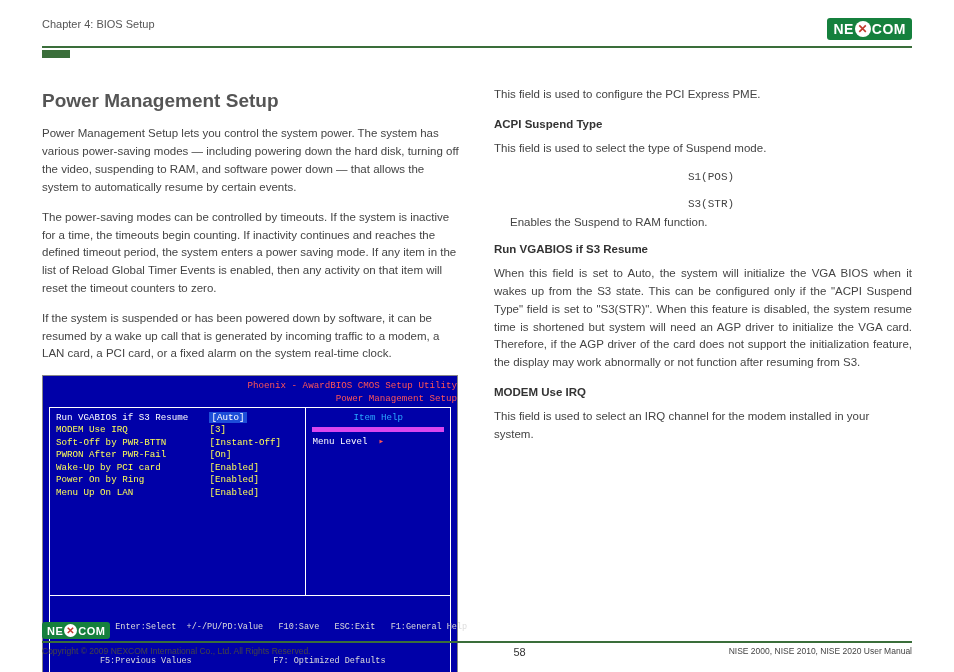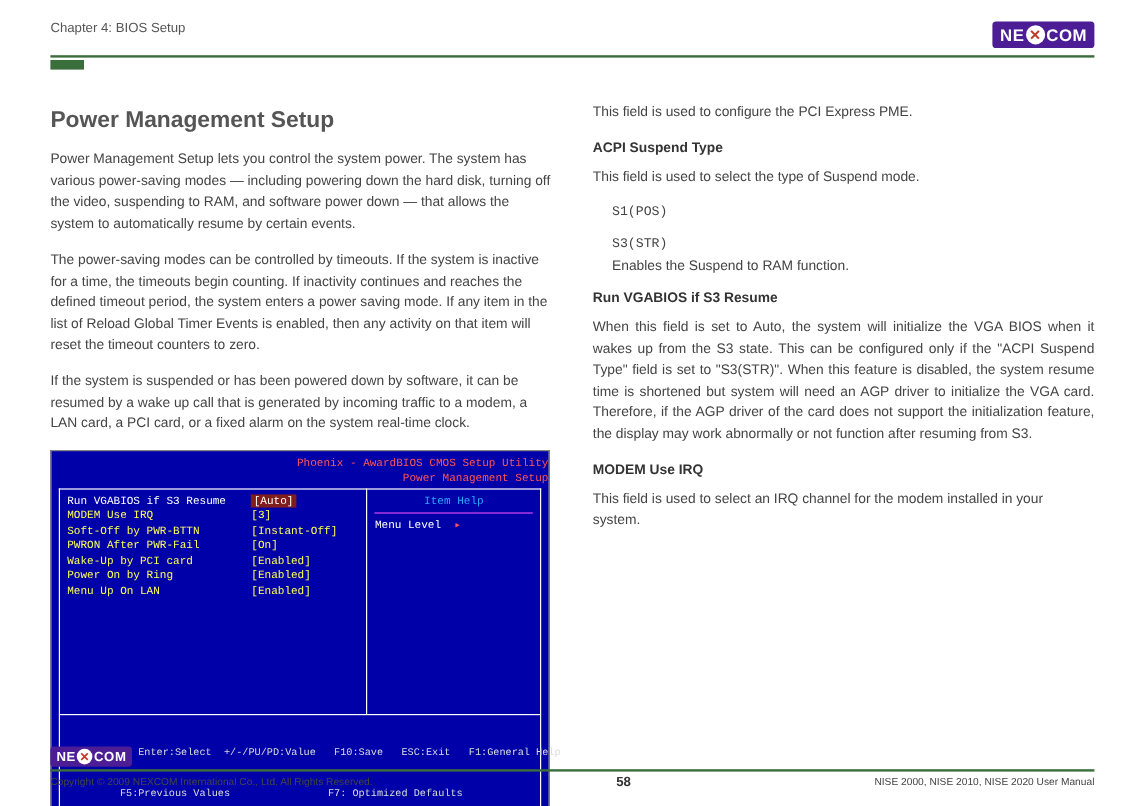--- a/index.html
+++ b/index.html
@@ -26,21 +26,21 @@
   }
   .tab-mark {
     width: 28px;
     height: 8px;
     background: #3a6e3a;
     margin-top: 2px;
   }
   .logo {
     display: inline-flex;
     align-items: center;
-    background: #4c1d95;
+    background: #15803d;
     border-radius: 3px;
     padding: 3px 6px;
     color: #fff;
     font-weight: 700;
     font-family: Arial, sans-serif;
     letter-spacing: 0.5px;
   }
   .logo .x {
     display: inline-flex;
     align-items: center;
@@ -70,21 +70,21 @@
   }
   .col p { margin-bottom: 12px; }
   .h3 {
     font-size: 11.5px;
     font-weight: 700;
     color: #333;
     margin-bottom: 6px;
     margin-top: 4px;
   }
   .defblock { margin: 6px 0 10px 16px; font-size: 11.5px; }
-  .defblock .term { font-family: "Courier New", monospace; font-size: 11px; }
+  .defblock .term { font-family: "Courier New", monospace; font-size: 11px; text-align: center; }
   .justify { text-align: justify; }
 
   
   .bios {
     width: 416px;
     background: #0000a8;
     border: 1px solid #888;
     font-family: "Courier New", monospace;
     font-size: 9.2px;
     color: #fff;
@@ -107,22 +107,22 @@
   .bios-right {
     flex: 1;
     border-top: 1px solid #fff;
     border-right: 1px solid #fff;
     padding: 4px 6px;
   }
   .bios-row { display: flex; white-space: pre; }
   .bios-row .label { color: #ffff55; flex: 1; }
   .bios-row .val { color: #ffff55; width: 90px; }
   .bios-row.hl .label, .bios-row.hl .val { color: #fff; }
-  .bios-row.hl .val .sel { background: #7f1d1d; color: #fff; padding: 0 2px; }
-  .bios-right .rtitle { text-align: center; color: #2aa8ff; border-bottom: 1px solid #d946ef; padding-bottom: 3px; margin-bottom: 4px; }
+  .bios-row.hl .val .sel { background: #1d4ed8; color: #fff; padding: 0 2px; }
+  .bios-right .rtitle { text-align: center; color: #2aa8ff; border-bottom: 5px solid #d946ef; padding-bottom: 3px; margin-bottom: 4px; }
   .bios-right .menu { color: #fff; }
   .bios-right .arrow { color: #ff5555; }
   .bios-foot {
     margin: 0 6px 4px;
     border: 1px solid #fff;
     border-top: 1px solid #fff;
     padding: 3px 4px;
     color: #dcdcdc;
     font-size: 8.5px;
     white-space: pre;
@@ -135,21 +135,21 @@
   .footer-rule { border-top: 2px solid #3a6e3a; margin-top: 2px; }
   .footer-row {
     display: flex;
     justify-content: space-between;
     align-items: flex-start;
     font-size: 8.5px;
     color: #444;
     margin-top: 3px;
   }
   .footer-logo-row { display:flex; justify-content: space-between; align-items: flex-end; }
-  .pagenum { font-weight: 700; font-size: 11px; color: #333; }
+  .pagenum { font-weight: 400; font-size: 11px; color: #333; }
 </style>
 </head>
 <body>
 
 <div class="header">
   <span>Chapter 4: BIOS Setup</span>
   <span class="logo logo-large">
     <span>NE</span>
       <span class="x">✕</span>
       <span>COM</span>

